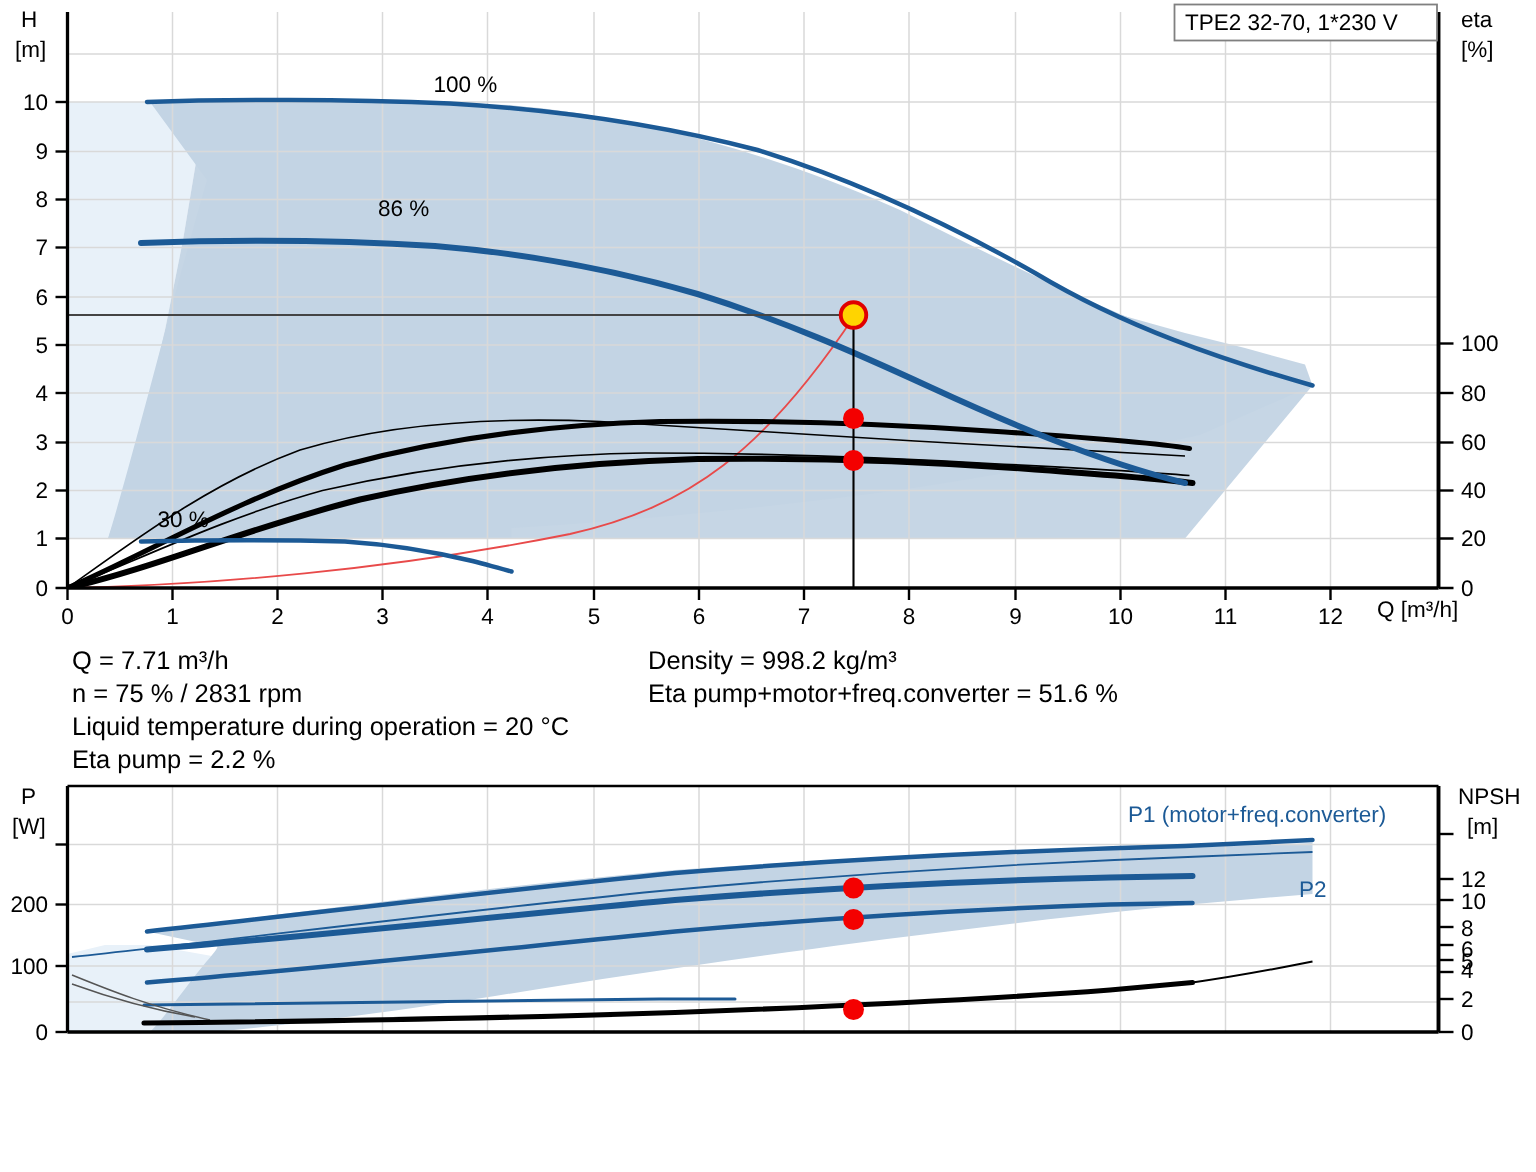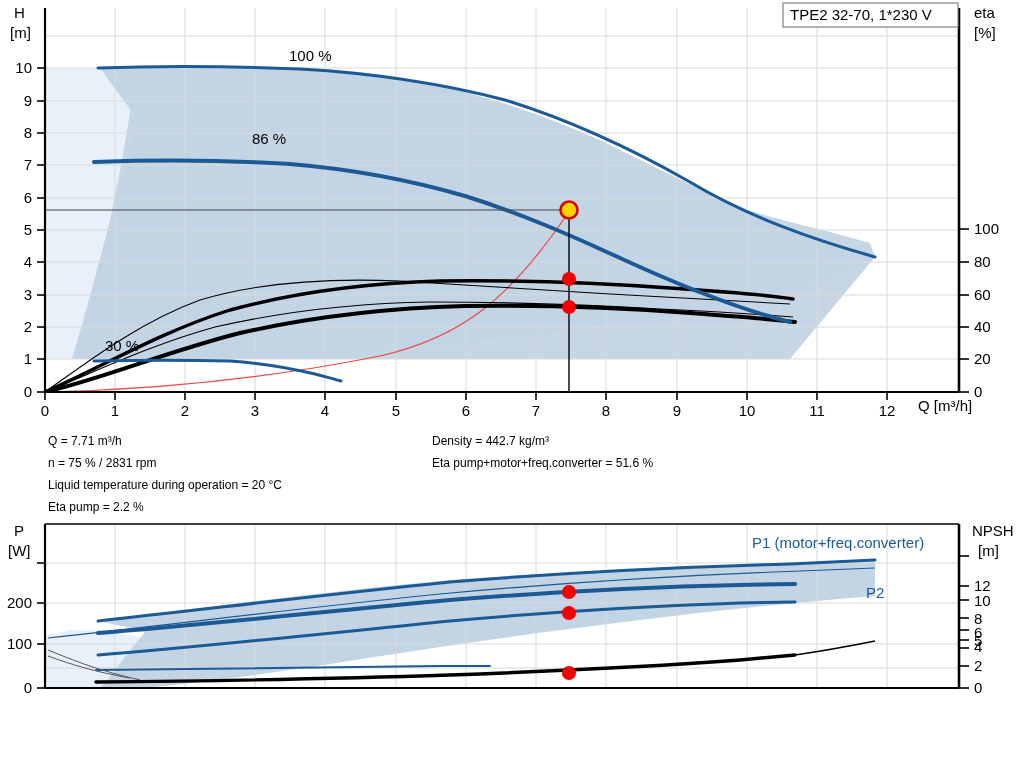--- a/index.html
+++ b/index.html
@@ -9,21 +9,21 @@
     color:#000;overflow:hidden;position:relative;
   }
   .wrap{position:absolute;inset:0;}
   svg{display:block;}
   .axlabel{font-size:15px;fill:#000;font-family:"Liberation Sans",sans-serif;}
   .ticklabel{font-size:15px;fill:#000;font-family:"Liberation Sans",sans-serif;}
   .curvelabel{font-size:15px;fill:#000;font-family:"Liberation Sans",sans-serif;}
   .bluelabel{font-size:15px;fill:#1c5a96;font-family:"Liberation Sans",sans-serif;}
   .titletext{font-size:15px;fill:#000;font-family:"Liberation Sans",sans-serif;}
   .infotext{
-    position:absolute;font-size:12px;color:#000;
+    position:absolute;font-size:17px;color:#000;
     font-family:"Liberation Sans",sans-serif;white-space:nowrap;line-height:22px;
   }
   .infotext div{height:22px;}
 </style>
 </head>
 <body>
 
 <div class="wrap">
 
   <svg width="1024" height="425" viewBox="0 0 1024 425" style="position:absolute;left:0;top:0;">
@@ -195,21 +195,21 @@
     <text class="titletext" x="790" y="20">TPE2 32-70, 1*230 V</text>
   </svg>
 
   <div class="infotext" style="left:48px;top:430px;">
     <div>Q = 7.71 m³/h</div>
     <div>n = 75 % / 2831 rpm</div>
     <div>Liquid temperature during operation = 20 °C</div>
     <div>Eta pump = 2.2 %</div>
   </div>
   <div class="infotext" style="left:432px;top:430px;">
-    <div>Density = 442.7 kg/m³</div>
+    <div>Density = 998.2 kg/m³</div>
     <div>Eta pump+motor+freq.converter = 51.6 %</div>
   </div>
 
   <svg width="1024" height="210" viewBox="0 0 1024 210" style="position:absolute;left:0;top:518px;">
     <defs>
       <clipPath id="clipBot">
           <rect x="45" y="6" width="914" height="164"></rect>
         </clipPath>
     </defs>
 

